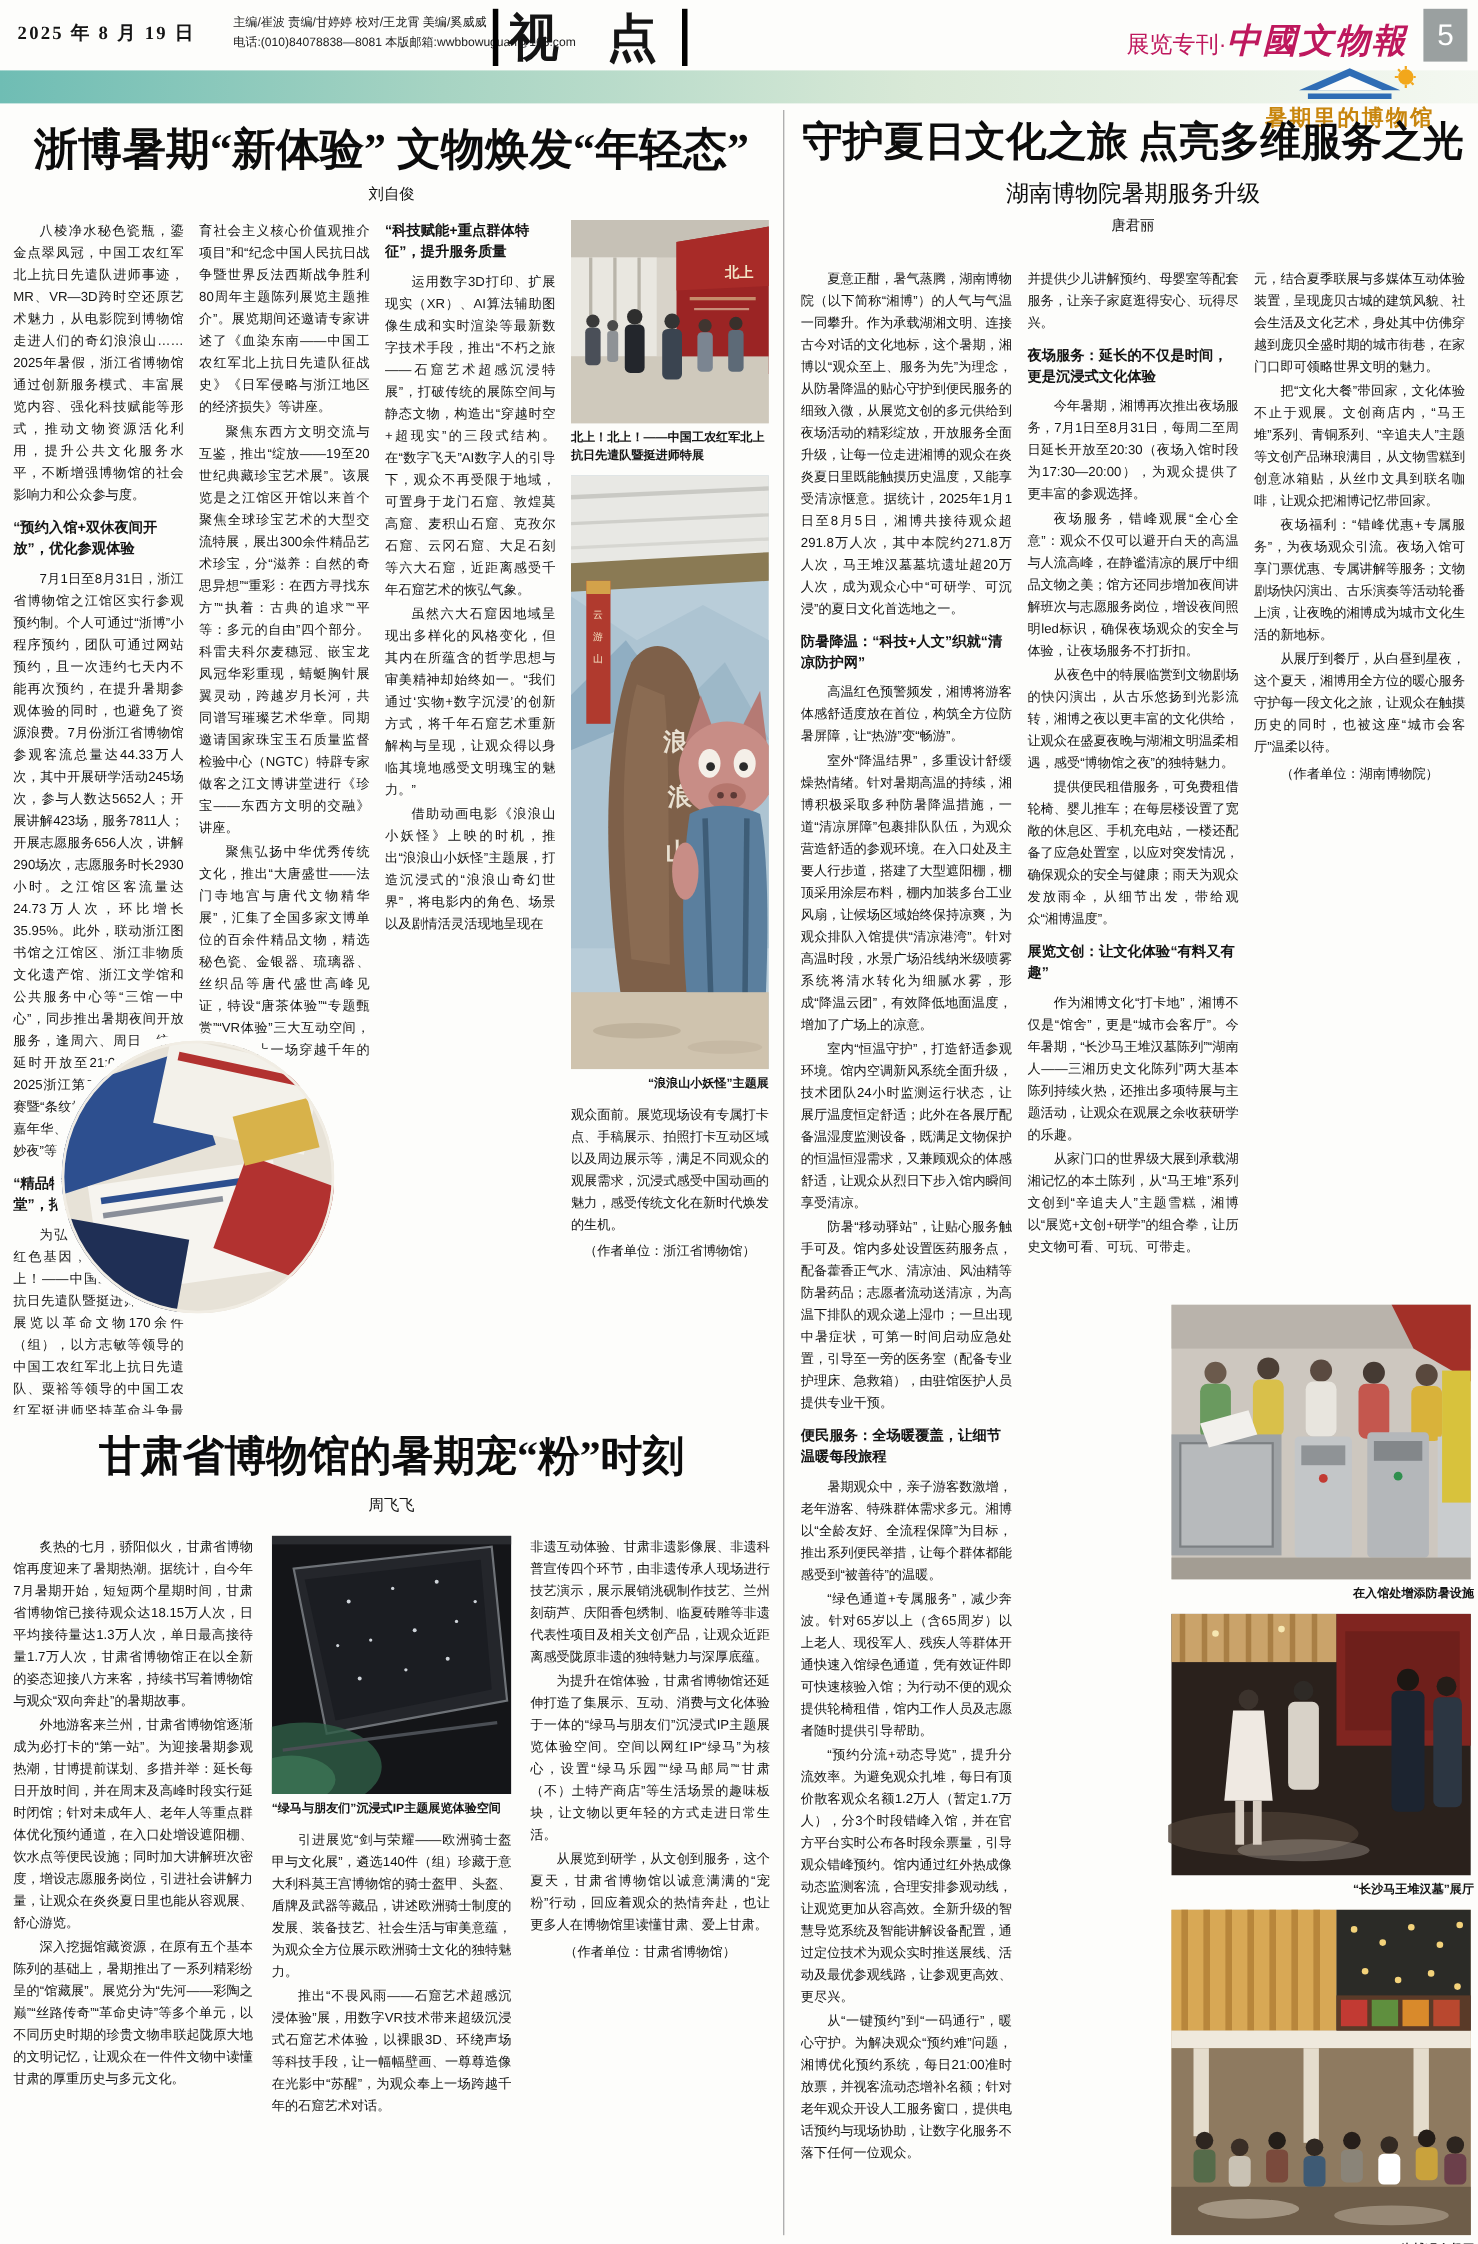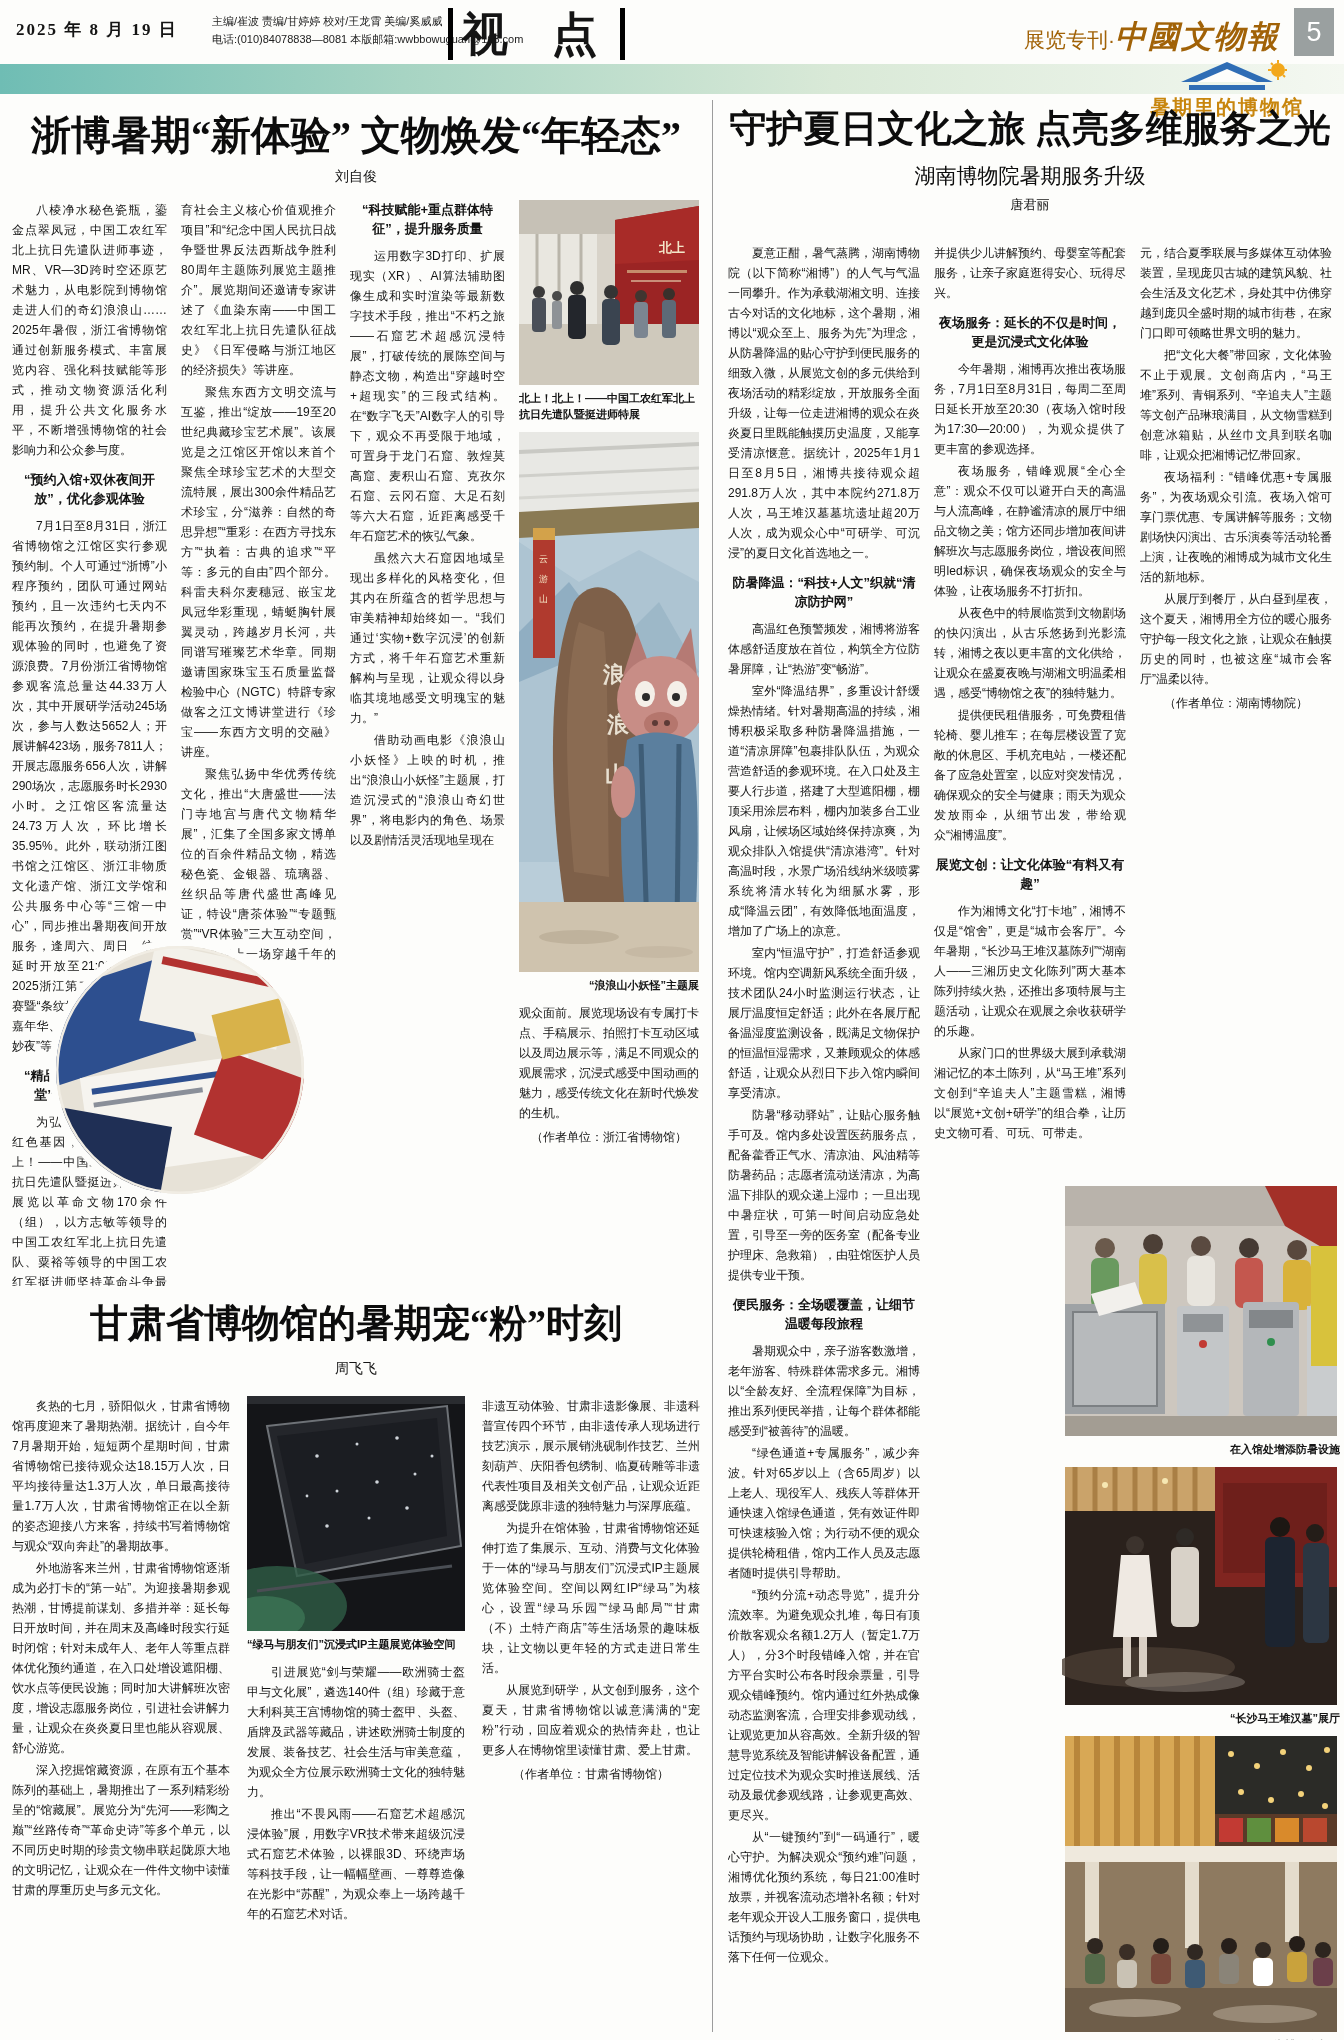--- a/index.html
+++ b/index.html
@@ -3,39 +3,39 @@
 <meta charset="utf-8">
 <style>
   html,body{margin:0;padding:0;background:#e9e9e6;font-family:"Liberation Sans",sans-serif;color:#141414;}
   #page{position:relative;width:1344px;height:2040px;background:#fdfdfb;margin:0 auto;overflow:hidden;}
 
   
   .hdr-date{position:absolute;left:16px;top:18px;font-family:"Liberation Serif",serif;font-size:17px;font-weight:bold;letter-spacing:2px;border-bottom:4px solid #0369a1;padding-bottom:24px;}
   .hdr-staff{position:absolute;left:212px;top:12px;font-size:11px;line-height:18px;color:#222;}
   .vp-bar{position:absolute;top:8px;width:5px;height:52px;background:#000;}
   .vp-title{position:absolute;left:462px;top:4px;font-family:"Liberation Serif",serif;font-size:46px;font-weight:900;letter-spacing:16px;}
-  .masthead{position:absolute;right:64px;top:16px;font-size:21px;color:#a16207;white-space:nowrap;}
+  .masthead{position:absolute;right:64px;top:16px;font-size:21px;color:#be185d;white-space:nowrap;}
   .masthead .cal{font-family:"Liberation Serif",serif;font-size:31px;font-weight:900;font-style:italic;letter-spacing:2px;}
   .pagebox{position:absolute;right:10px;top:8px;width:40px;height:48px;background:#9aa0a0;color:#fff;font-size:27px;display:flex;align-items:center;justify-content:center;}
   .band{position:absolute;left:0;top:64px;width:1344px;height:30px;background:linear-gradient(90deg,#6fbdb4 0%,#a7d4c3 30%,#d9e9d7 62%,#f4f8f1 100%);}
   .badge{position:absolute;right:12px;top:60px;width:210px;text-align:center;}
   .badge-txt{font-size:20px;font-weight:900;color:#c8860e;letter-spacing:2px;margin-top:-2px;}
 
   
   .vdivider{position:absolute;left:712px;top:100px;height:1932px;border-left:1px solid #9c9c9c;}
 
   .t1{position:absolute;font-family:"Liberation Serif",serif;font-weight:900;color:#0c0c0c;text-align:center;}
   .byline{position:absolute;text-align:center;font-size:14px;}
 
   .cols{position:absolute;display:flex;}
   .col{overflow:hidden;}
 
   .p{font-size:12px;line-height:20px;text-align:justify;text-indent:2em;margin:0 0 2px 0;}
   .p.nt{text-indent:0;}
-  .sh{font-size:13px;font-weight:bold;line-height:19px;margin:10px 0 8px 0;text-align:center;}
+  .sh{font-size:13px;font-weight:bold;line-height:19px;margin:10px 0 8px 0;}
   .sig{font-size:12px;line-height:20px;text-align:center;margin-top:4px;}
   .cap{font-size:11px;font-weight:bold;line-height:16px;margin:5px 0 10px 0;}
   .cap.r{text-align:right;}
   .imgbox{width:100%;display:block;}
   svg{display:block;}
 
   
   .circle{position:absolute;left:56px;top:946px;width:248px;height:248px;border-radius:50%;overflow:hidden;box-shadow:0 0 0 7px #fdfdfb;}
 
   

